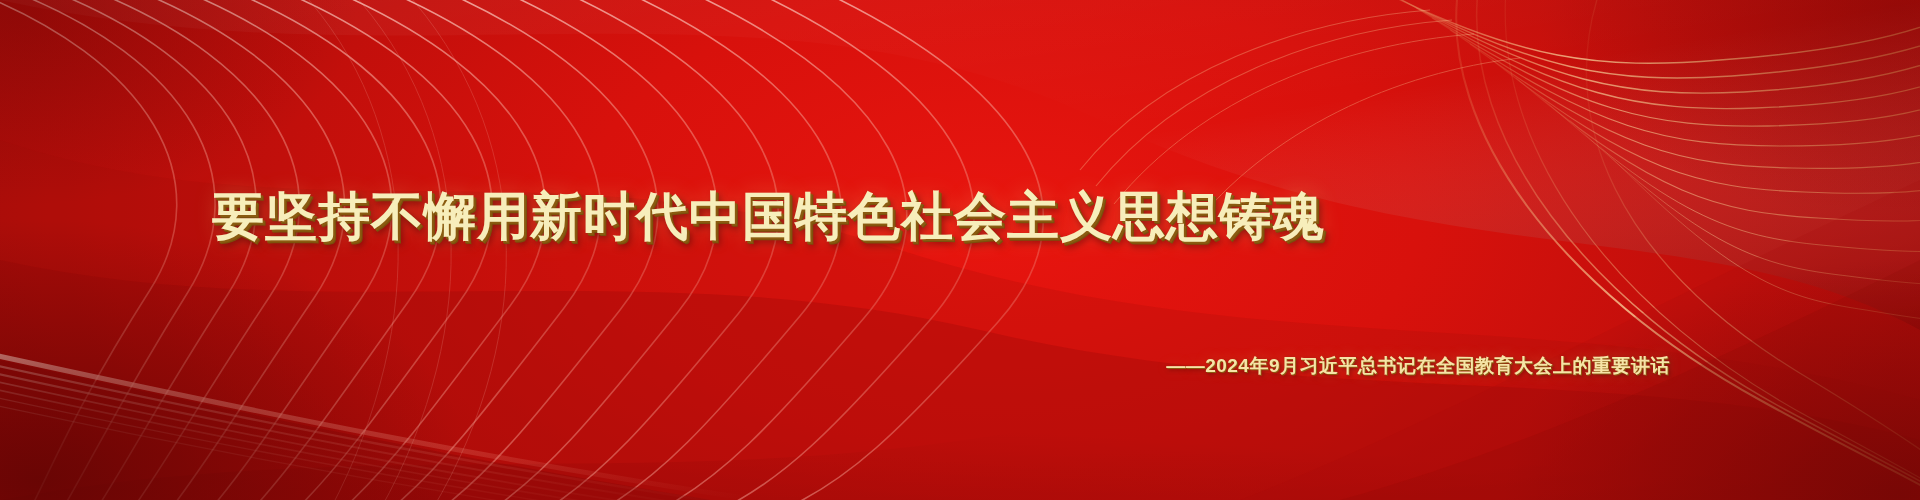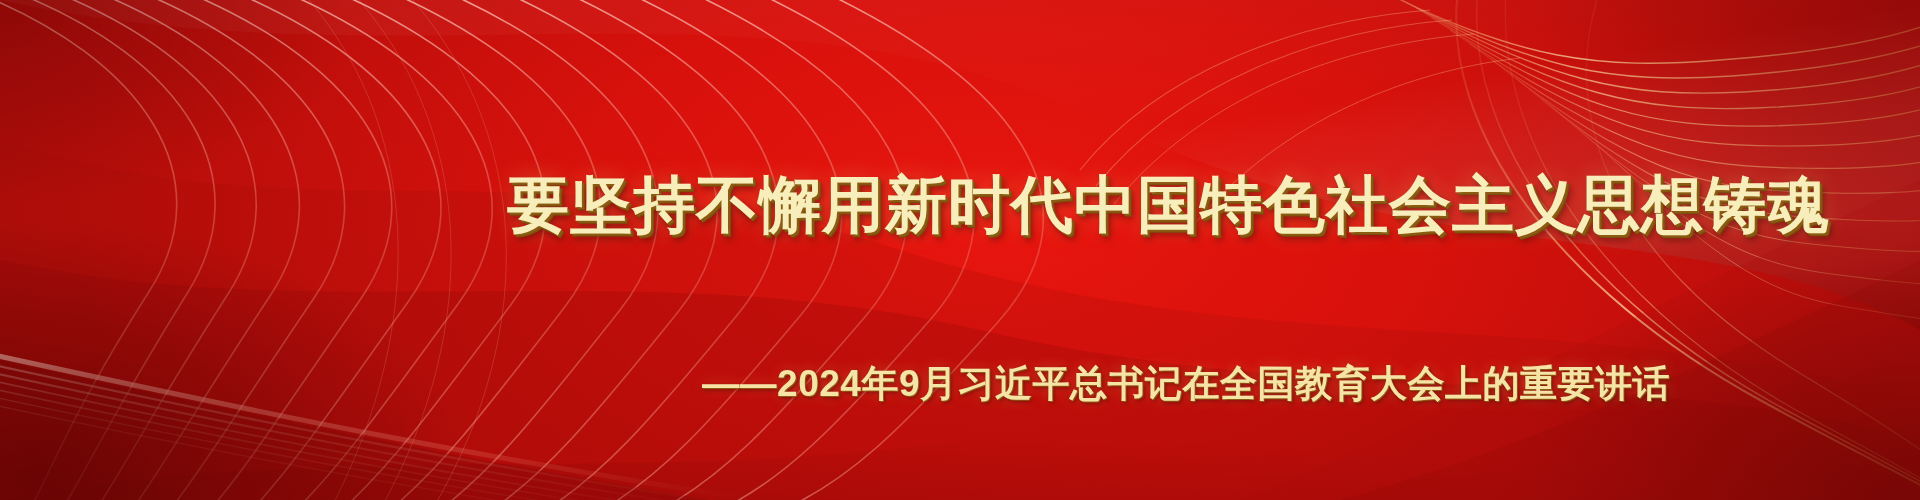--- a/index.html
+++ b/index.html
@@ -31,44 +31,44 @@
   
   .content {
     position:absolute; inset:0;
     display:flex; flex-direction:column;
     justify-content:center;
     padding:0 90px;
     z-index:6;
   }
   .quote {
     width:100%;
-    text-align:right;
+    text-align:left;
     font-family:"Liberation Sans","DejaVu Sans",sans-serif;
     font-weight:bold;
-    font-size:62px;
+    font-size:52px;
     line-height:1.23;
     letter-spacing:1px;
     color:#f7eebb;
     text-shadow:
        2px 2px 0 #8a5b10,
        3px 3px 0 #7a4f0c,
        4px 5px 7px rgba(60,2,2,.55),
        0 0 22px rgba(255,214,120,.30);
     white-space:pre-line;
   }
   .quote .l1 { display:block; padding-left:122px; }
   .quote .l2 { display:block; padding-left:22px; }
 
   .attribution {
     margin-top:40px;
     text-align:right;
     padding-right:160px;
     font-family:"Liberation Sans","DejaVu Sans",sans-serif;
     font-weight:bold;
-    font-size:37px;
+    font-size:19px;
     letter-spacing:.5px;
     color:#f6e4a6;
     text-shadow:
        1px 1px 0 #8a5b10,
        2px 2px 4px rgba(60,2,2,.55),
        0 0 14px rgba(255,214,120,.28);
   }
 </style>
 </head>
 <body>

